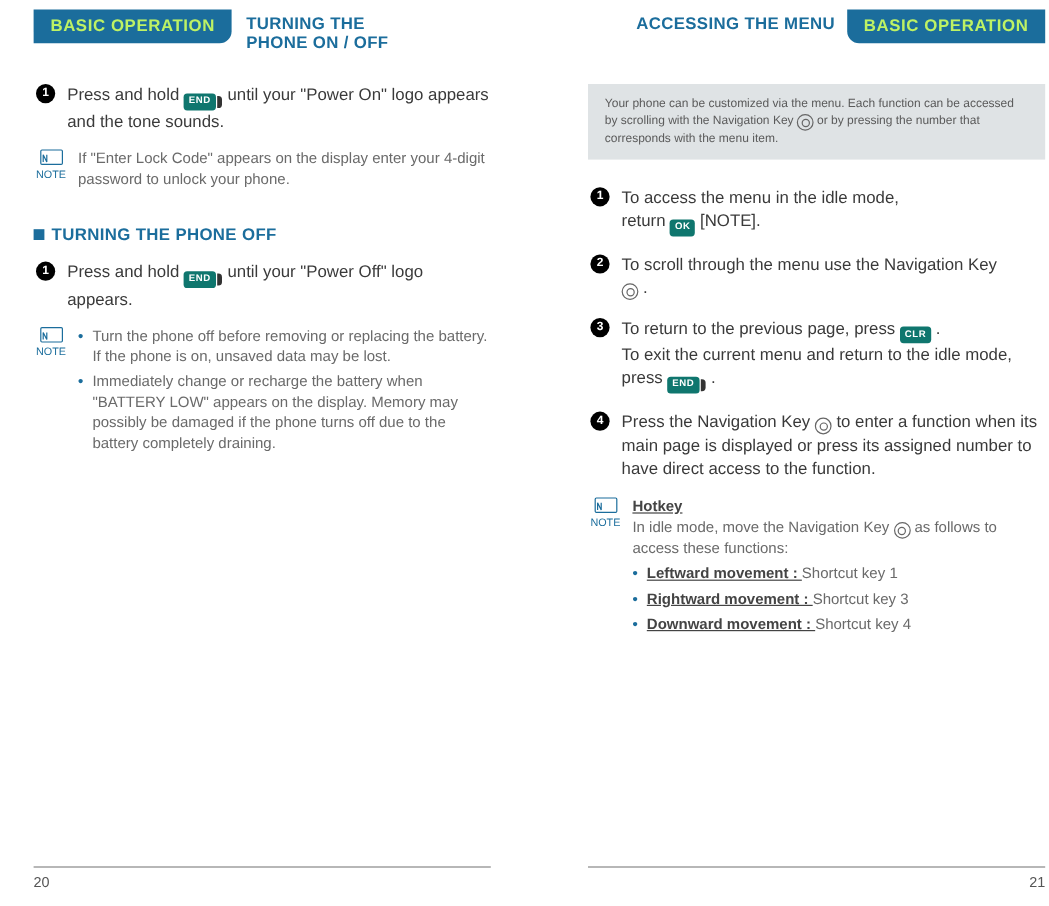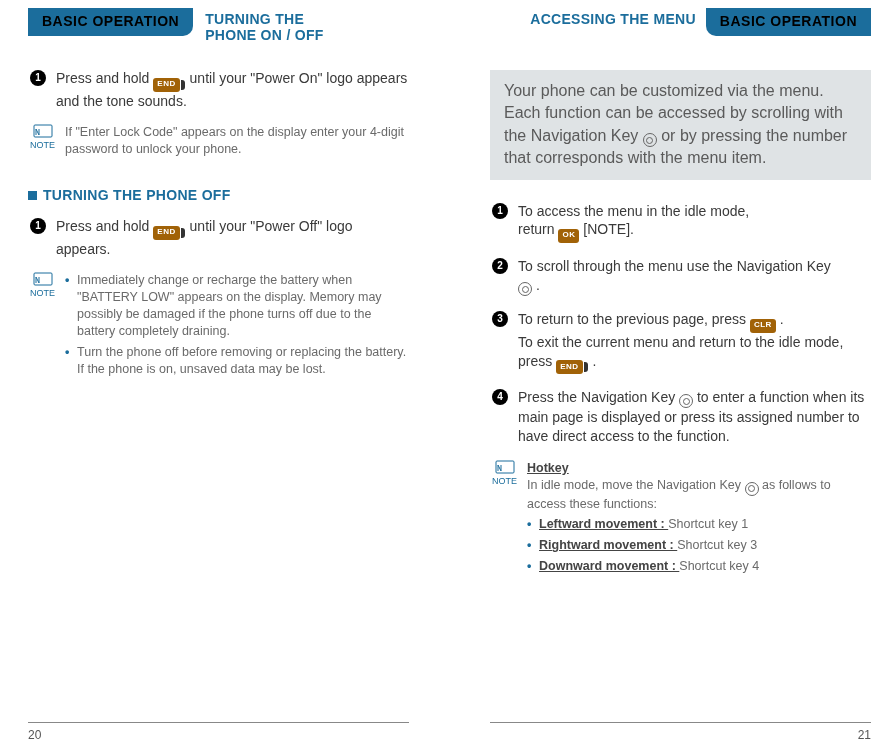--- a/index.html
+++ b/index.html
@@ -26,21 +26,21 @@
   
   .header-row {
     display: flex;
     align-items: flex-start;
     gap: 12px;
     margin-bottom: 26px;
   }
   .page-right .header-row { justify-content: flex-start; }
   .tab {
     background: #1b6d9c;
-    color: #000000;
+    color: #bef264;
     font-weight: 700;
     font-size: 14px;
     padding: 4px 14px 5px 14px;
     position: relative;
     letter-spacing: .5px;
   }
   .tab-left { border-bottom-right-radius: 10px; }
   .tab-right { border-bottom-left-radius: 10px; }
   .subtitle {
     color: #1b6d9c;
@@ -118,21 +118,21 @@
   
   .key-end, .key-ok, .key-clr, .key-nav {
     display: inline-flex;
     align-items: center;
     justify-content: center;
     vertical-align: -3px;
     border-radius: 3px;
     font-size: 8px;
     font-weight: 700;
     color: #fff;
-    background: #a16207;
+    background: #0f766e;
     height: 14px;
     padding: 0 4px;
     position: relative;
     letter-spacing:.5px;
   }
   .key-end::after {
     content:""; position:absolute; right:-5px; top:2px;
     width:4px; height:10px; background:#333; border-radius:0 3px 3px 0;
   }
   .key-end { margin-right:6px;}
@@ -143,21 +143,21 @@
     width: 14px; height:14px; padding:0;
   }
   .key-nav::after{
     content:""; width:5px; height:5px; border:1px solid #666; border-radius:50%;
   }
 
   
   .infobox {
     background: #dfe3e5;
     color: #5a5a5a;
-    font-size: 16px;
+    font-size: 10px;
     padding: 10px 14px;
     margin: 34px 0 22px 0;
     line-height:1.4;
   }
 
   
   .pageno {
     position: absolute;
     bottom: 12px;
     font-size: 12px;
@@ -215,22 +215,22 @@
   <div class="note">
     <div class="note-icon">
       <svg width="20" height="14" viewBox="0 0 20 14">
           <rect x="1" y="1" width="18" height="12" rx="1" fill="none" stroke="#1b6d9c" stroke-width="1"></rect>
           <path d="M3 11 L3 5 L6 11 L6 5" stroke="#1b6d9c" fill="none" stroke-width="1"></path>
         </svg>
       NOTE
     </div>
     <div class="note-body">
       <ul>
+        <li>Turn the phone off before removing or replacing the battery. If the phone is on, unsaved data may be lost.</li>
         <li>Immediately change or recharge the battery when "BATTERY LOW" appears on the display. Memory may possibly be damaged if the phone turns off due to the battery completely draining.</li>
-        <li>Turn the phone off before removing or replacing the battery. If the phone is on, unsaved data may be lost.</li>
       </ul>
     </div>
   </div>
 
   <div class="pageno">20</div>
 </div>
 
 <div class="page page-right">
 
   <div class="header-row" style="justify-content:flex-end;">

